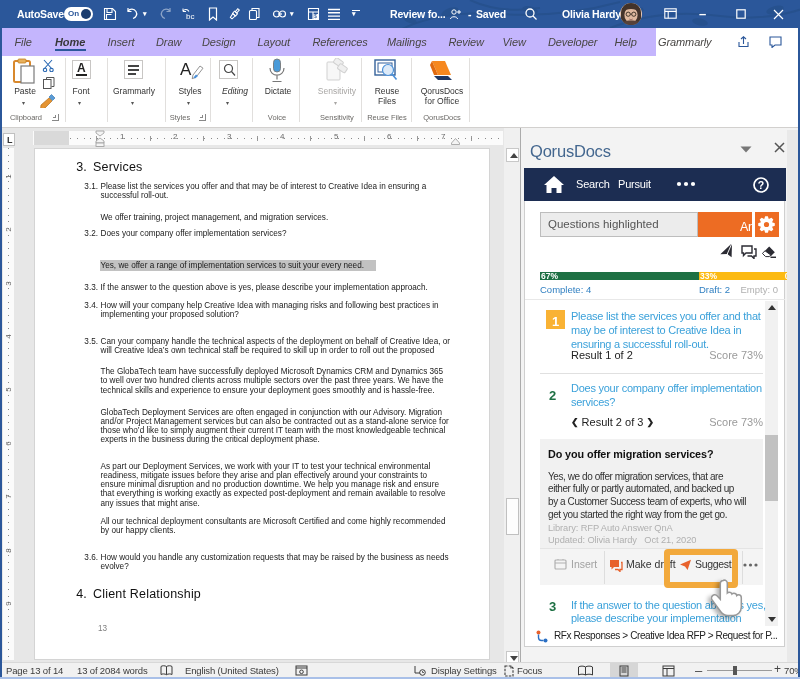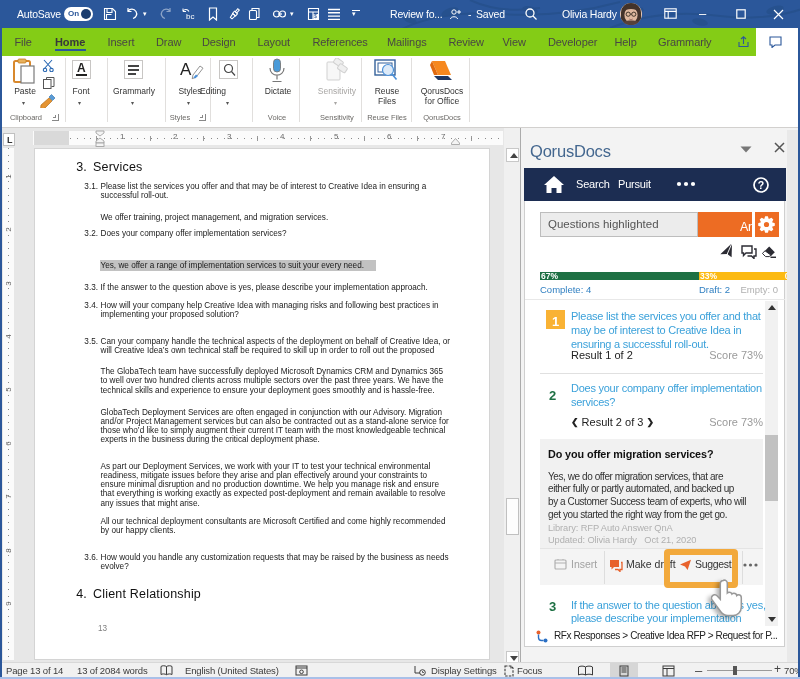--- a/index.html
+++ b/index.html
@@ -2,24 +2,24 @@
 <html><head>
 <meta charset="utf-8">
 <style>
   * { margin:0; padding:0; box-sizing:border-box; }
   html,body { width:800px; height:679px; overflow:hidden; font-family:"Liberation Sans", sans-serif; }
   #app { position:relative; width:800px; height:679px; background:#fff; }
   .abs { position:absolute; }
 
   
   #titlebar { position:absolute; left:0; top:0; width:800px; height:28px; background:#2b579a; color:#fff; overflow:hidden; }
-  #titlebar .t { position:absolute; top:0; height:40px; line-height:28px; font-size:10.5px; color:#fff; white-space:nowrap; letter-spacing:-0.2px; }
+  #titlebar .t { position:absolute; top:0; height:40px; line-height:28px; font-size:10.5px; color:#fff; white-space:nowrap; letter-spacing:-0.2px;font-weight:bold; }
 
   
-  #menurow { position:absolute; left:0; top:28px; width:756px; height:28px; background:#84cc16; }
+  #menurow { position:absolute; left:0; top:28px; width:656px; height:28px; background:#c4b5fd;font-style:italic; }
   #menurow .mi { position:absolute; top:0; height:28px; line-height:28px; font-size:11px; color:#484644; letter-spacing:-0.1px; }
   #menurow .sel { color:#38383a; font-weight:bold; }
 
   
   #ribbon { position:absolute; left:0; top:56px; width:800px; height:72px; background:#fff; border-bottom:1px solid #d2d0ce; }
   .rlabel { position:absolute; font-size:7.5px; color:#6a6865; top:57px; width:60px; text-align:center; }
   .rdiv { position:absolute; top:2px; height:64px; width:1px; background:#e1dfdd; }
   .rtext { position:absolute; font-size:8.5px; color:#333; text-align:center; }
   .chev { position:absolute; font-size:6px; color:#555; }
 
@@ -242,21 +242,21 @@
         <span style="position:absolute;right:2px;bottom:2px;width:3px;height:3px;border-right:1px solid #888;border-bottom:1px solid #888;"></span>
       </div>
     <div class="rdiv" style="left:210px;"></div>
 
     <div class="abs" style="left:219px;top:4px;width:19px;height:19px;border:1px solid #c8c6c4;background:#fff;">
       <svg style="position:absolute;left:3px;top:2px" width="13" height="14" viewBox="0 0 13 14" fill="none" stroke="#444" stroke-width="1.2">
         <circle cx="5.5" cy="5.5" r="4"></circle>
           <path d="M8.5,8.5 l3.5,4"></path>
       </svg>
     </div>
-    <div class="rtext" style="left:194px;top:30px;width:38px;">Editing</div>
+    <div class="rtext" style="left:216px;top:30px;width:38px;font-style:italic;">Editing</div>
     <div class="chev" style="left:226px;top:43px;">▾</div>
     <div class="rdiv" style="left:252px;"></div>
 
     <svg class="abs" style="left:267px;top:2px" width="20" height="26" viewBox="0 0 20 26">
       <rect x="6.5" y="1" width="7" height="13" rx="3.5" fill="#4a9bd9" stroke="#777" stroke-width="0.9"></rect>
       <path d="M3,10 c0,9.5 14,9.5 14,0" fill="none" stroke="#777" stroke-width="1.2"></path>
       <path d="M10,17.5 v4 M5.5,23.5 h9" stroke="#777" stroke-width="1.2"></path>
     </svg>
     <div class="rtext" style="left:259px;top:30px;width:38px;">Dictate</div>
     <div class="rlabel" style="left:247px;">Voice</div>

